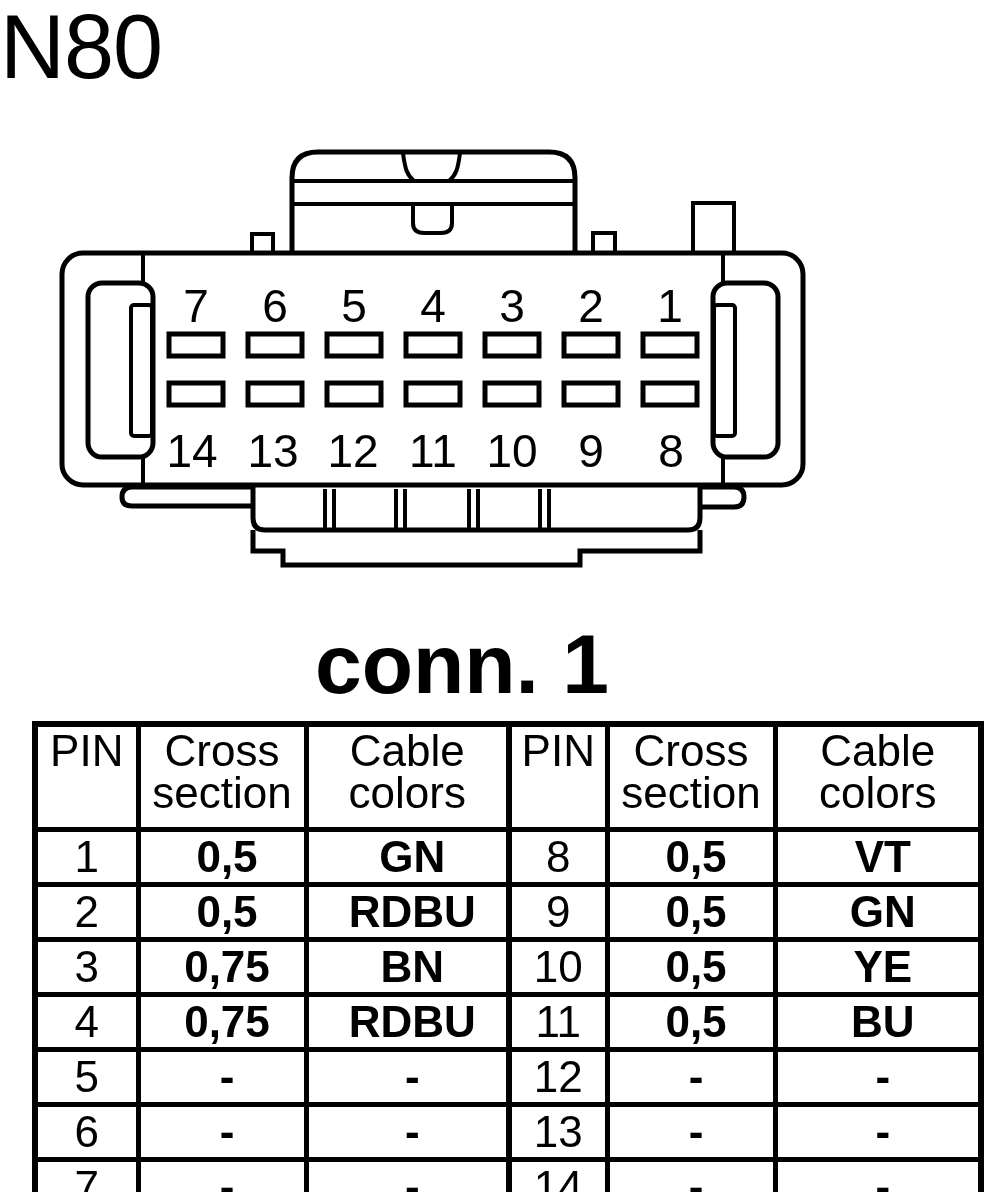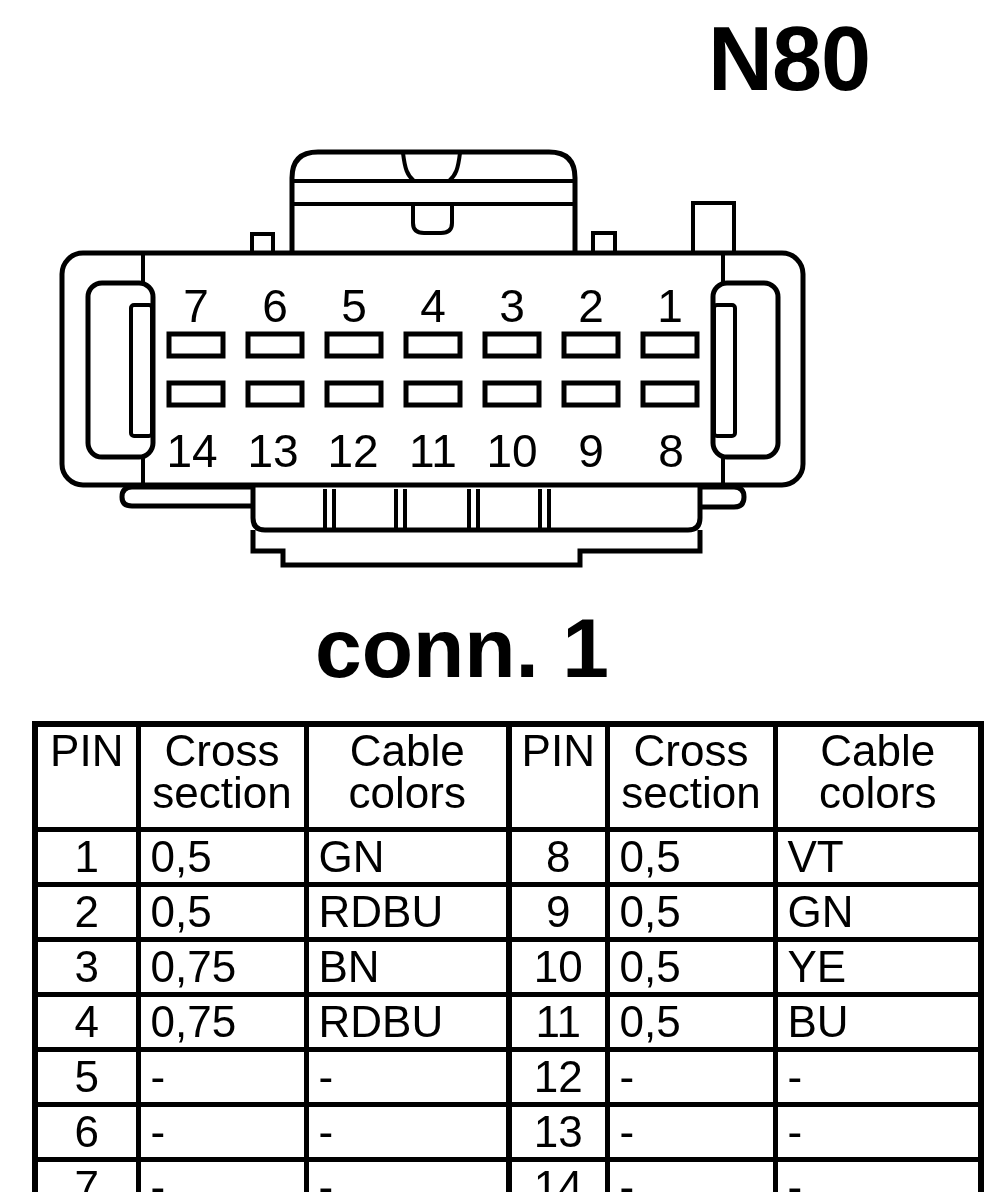--- a/index.html
+++ b/index.html
@@ -6,29 +6,29 @@
   body {
     width: 1008px; height: 1192px;
     background: #ffffff;
     position: relative;
     font-family: "Liberation Sans", sans-serif;
     color: #000;
     overflow: hidden;
   }
   .page-title {
     position: absolute;
-    left: 0; top: 12px; width: 870px;
-    text-align: right;
+    left: 0; top: 0; width: 870px;
+    text-align: left;
     font-size: 90px; line-height: 94px;
-    font-weight: bold;
+    font-weight: normal;
     letter-spacing: -1px;
   }
   .conn-caption {
     position: absolute;
-    left: 0; top: 598px; width: 924px;
+    left: 0; top: 614px; width: 924px;
     text-align: center;
     font-size: 84px; line-height: 100px;
     font-weight: bold;
   }
   svg.connector {
     position: absolute;
     left: 0; top: 0;
     width: 1008px; height: 600px;
   }
   svg .ln   { fill: none; stroke: #000; stroke-width: 5; }
@@ -58,21 +58,21 @@
     font-weight: normal;
     white-space: pre-line;
     text-align: center;
     vertical-align: top;
     height: 97px;
     padding-top: 3px;
     line-height: 42px;
   }
   .pin-table td { height: 42px; vertical-align: middle; }
   .pin-table td.c { text-align: center; }
-  .pin-table td.l { text-align: left; padding-left: 10px; }
+  .pin-table td.l { text-align: center; padding-left: 10px; font-weight: bold; }
   .pin-table th.mid, .pin-table td.mid { border-right-width: 6px; }
 </style>
 </head>
 <body>
 
 <div class="page-title">N80</div>
 
 <svg class="connector" viewBox="0 0 1008 600">
 
   <path class="ln" d="M 292,253 L 292,178 Q 292,152 318,152 L 549,152 Q 575,152 575,178 L 575,253"></path>

